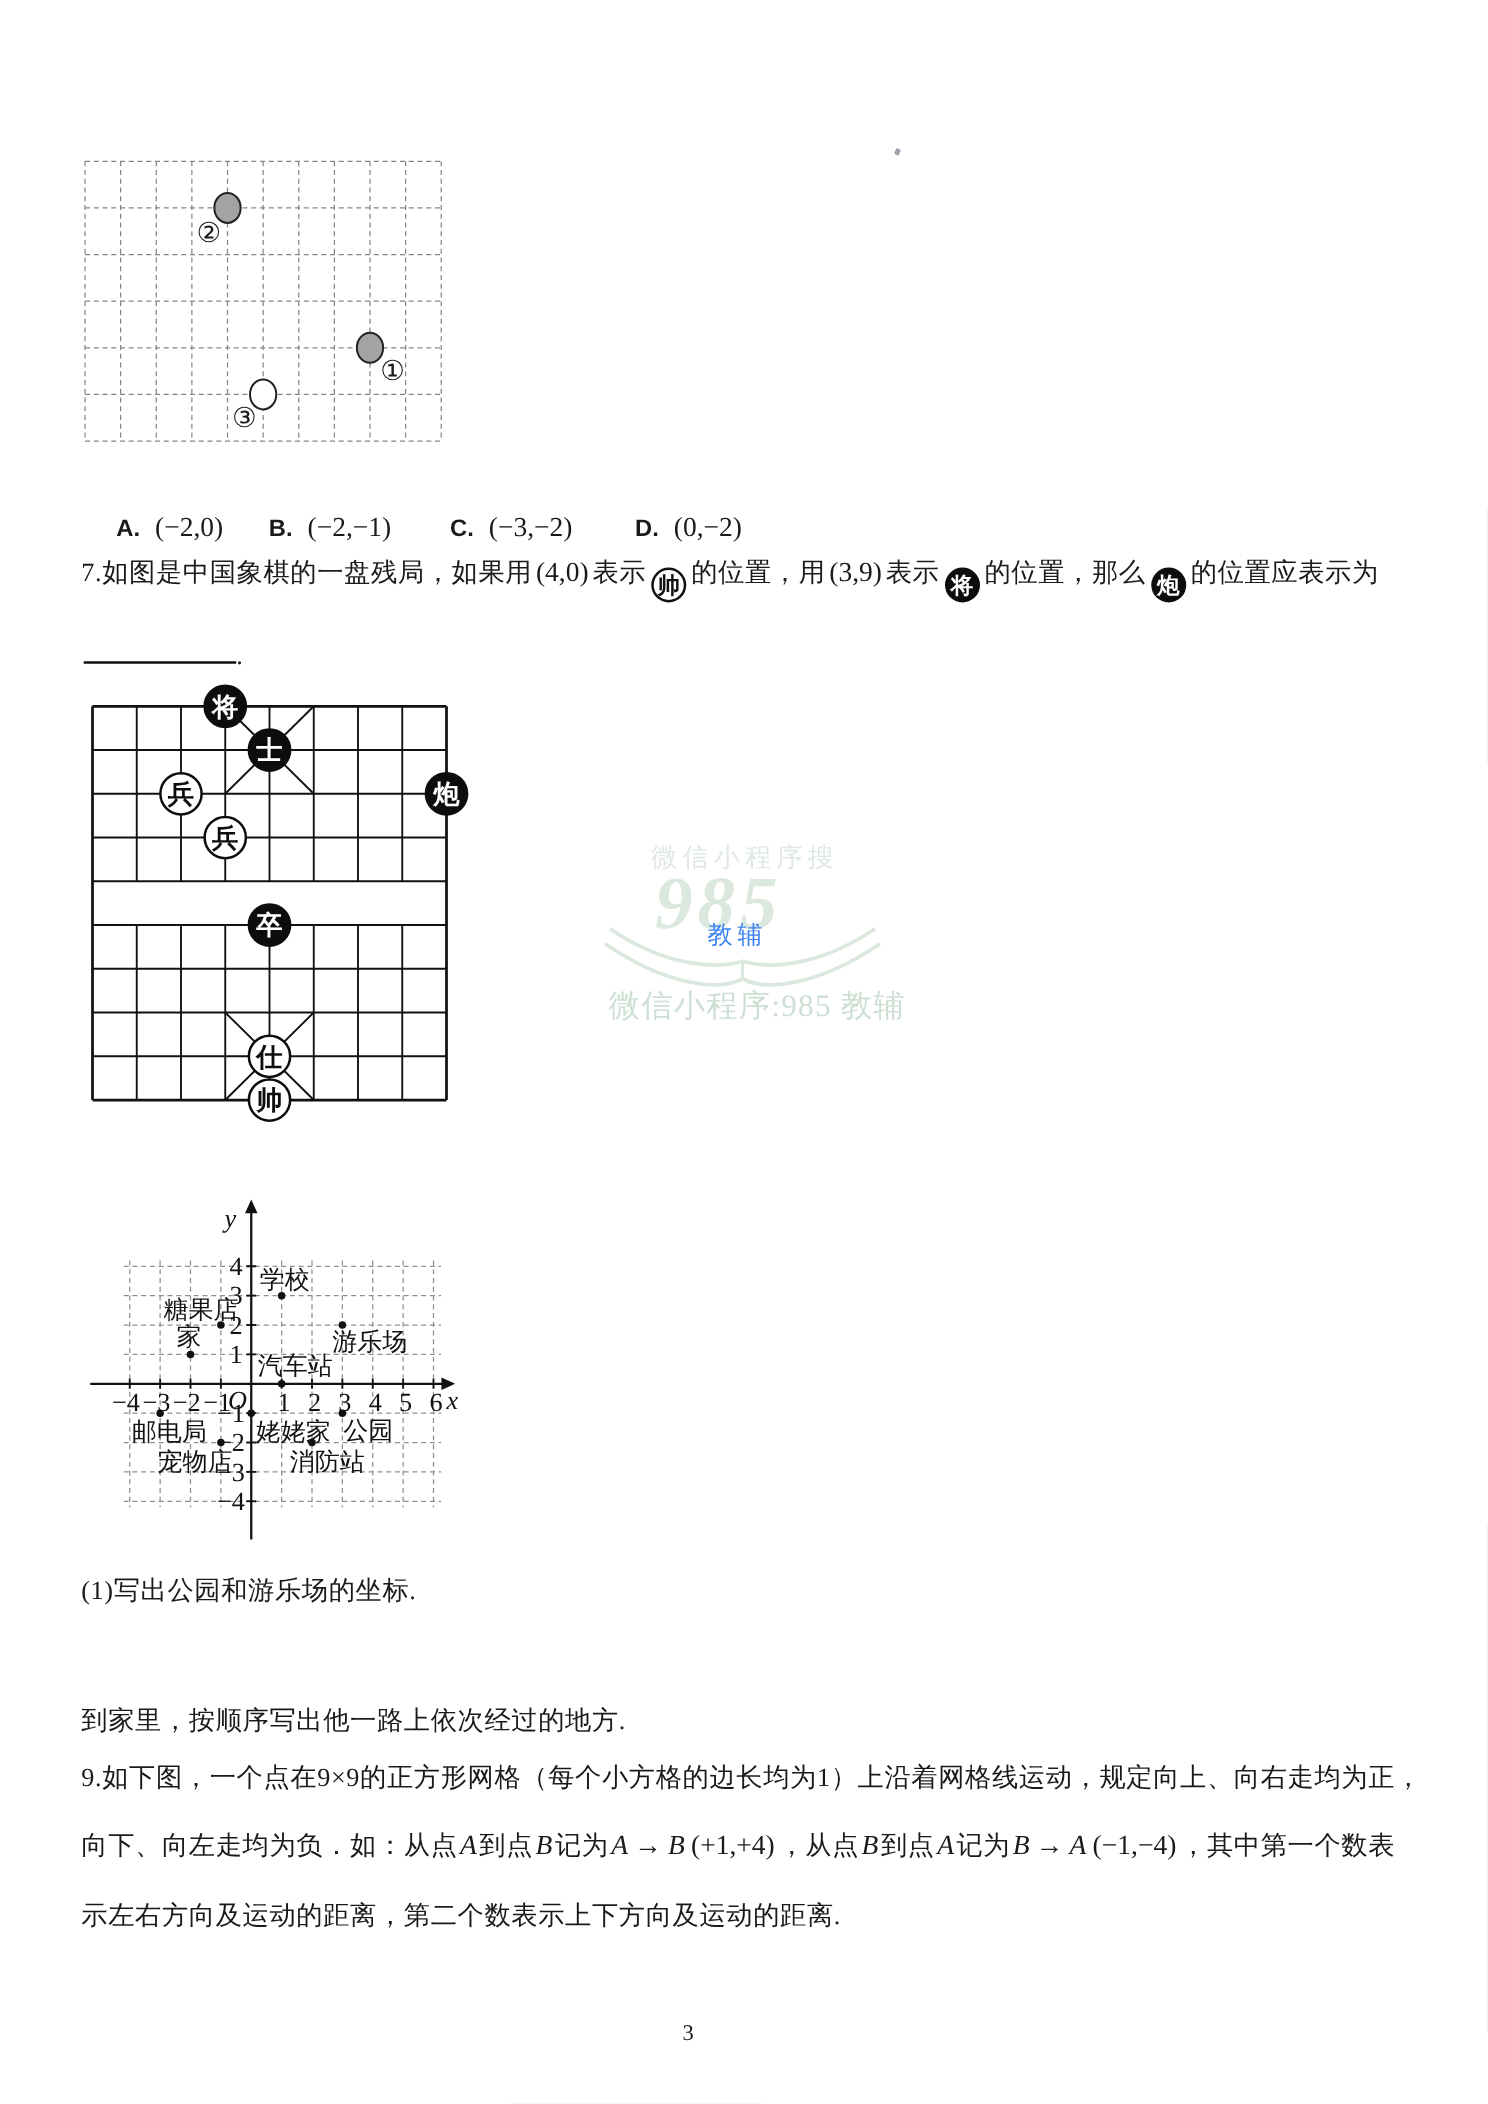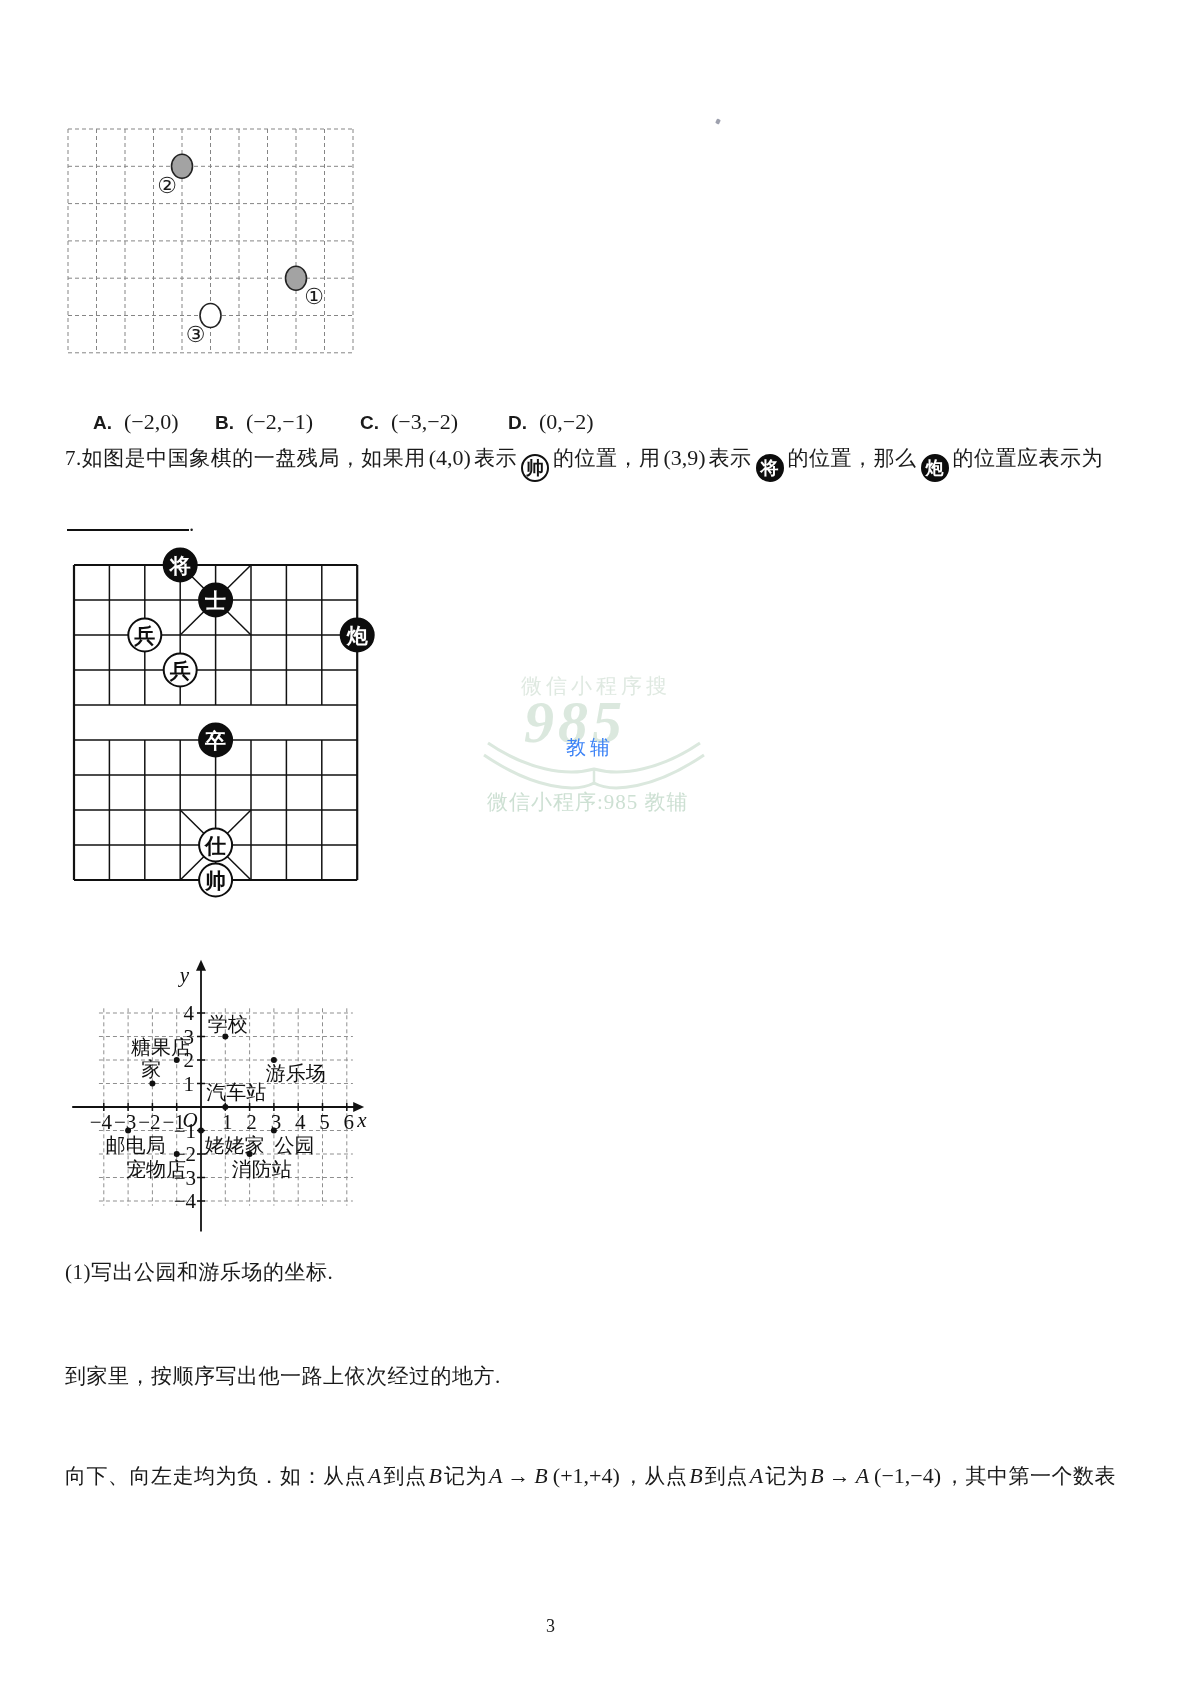--- a/index.html
+++ b/index.html
@@ -16,21 +16,21 @@
   .opt{position:absolute;top:362px;white-space:nowrap;margin-top:47px;}
   .opt .letter{font-family:"Liberation Sans","DejaVu Sans",sans-serif;font-size:19px;font-weight:600;margin-right:12px;}
   .opt .coord{font-size:22px;}
   .blankline{position:absolute;left:67px;top:512px;font-size:21px;}
   .blank{display:inline-block;width:122px;height:15px;border-bottom:2px solid #111;}
   .fig{position:absolute;}
   .wm{position:absolute;white-space:nowrap;}
   .wm1{left:521px;top:672px;font-size:21px;letter-spacing:4px;color:#dfe9e1;}
   .wmbig{left:524px;top:688px;font-size:60px;font-style:italic;font-weight:bold;color:#dbe8de;letter-spacing:4px;}
   .wmsub{left:566px;top:734px;font-size:20px;letter-spacing:4px;color:#3b82f6;}
-  .wm2{left:487px;top:788px;font-size:21px;letter-spacing:1px;color:#cde0d3;}
+  .wm2{left:487px;top:788px;font-size:25px;letter-spacing:1px;color:#cde0d3;}
   .pagenum{position:absolute;left:546px;top:1616px;font-size:18px;}
   .stray{position:absolute;left:716px;top:119px;width:4px;height:5px;background:#6a6f82;opacity:.65;transform:rotate(25deg);border-radius:1px;}
 </style>
 </head>
 <body>
 
 <div class="page">
 
   <svg id="q6svg" class="fig" style="left:64px;top:115px;" width="296" height="246">
       <line x1="4" y1="14" x2="4" y2="237.79999999999998" stroke="#858585" stroke-width="1" stroke-dasharray="4 3"></line>
@@ -220,16 +220,18 @@
       <text x="238.555" y="201.6" text-anchor="middle" font-size="20" font-family="&quot;Liberation Serif&quot;,&quot;DejaVu Serif&quot;,serif" fill="#111">公园</text>
       <circle cx="120.7" cy="204" r="3" fill="#111"></circle>
       <text x="100.04499999999999" y="226.275" text-anchor="middle" font-size="20" font-family="&quot;Liberation Serif&quot;,&quot;DejaVu Serif&quot;,serif" fill="#111">宠物店</text>
       <circle cx="193.6" cy="204" r="3" fill="#111"></circle>
       <text x="205.75" y="226.275" text-anchor="middle" font-size="20" font-family="&quot;Liberation Serif&quot;,&quot;DejaVu Serif&quot;,serif" fill="#111">消防站</text>
     </svg>
 
   <div class="line" style="top:1257px">(1)写出公园和游乐场的坐标.</div>
   <div class="line" style="top:1361px">到家里，按顺序写出他一路上依次经过的地方.</div>
 
+  <div class="line" style="top:1407px">9.如下图，一个点在9×9的正方形网格（每个小方格的边长均为1）上沿着网格线运动，规定向上、向右走均为正，</div>
   <div class="line" style="top:1461px"><span>向下、向左走均为负．如：从点</span><span class="it">A</span><span>到点</span><span class="it">B</span><span>记为</span><span class="it">A</span><span class="math">→</span><span class="it">B</span><span class="math">(+1,+4)</span><span>，从点</span><span class="it">B</span><span>到点</span><span class="it">A</span><span>记为</span><span class="it">B</span><span class="math">→</span><span class="it">A</span><span class="math">(−1,−4)</span><span>，其中第一个数表</span></div>
+  <div class="line" style="top:1517px">示左右方向及运动的距离，第二个数表示上下方向及运动的距离.</div>
 
   <div class="pagenum">3</div>
 </div>
 
 </body></html>

